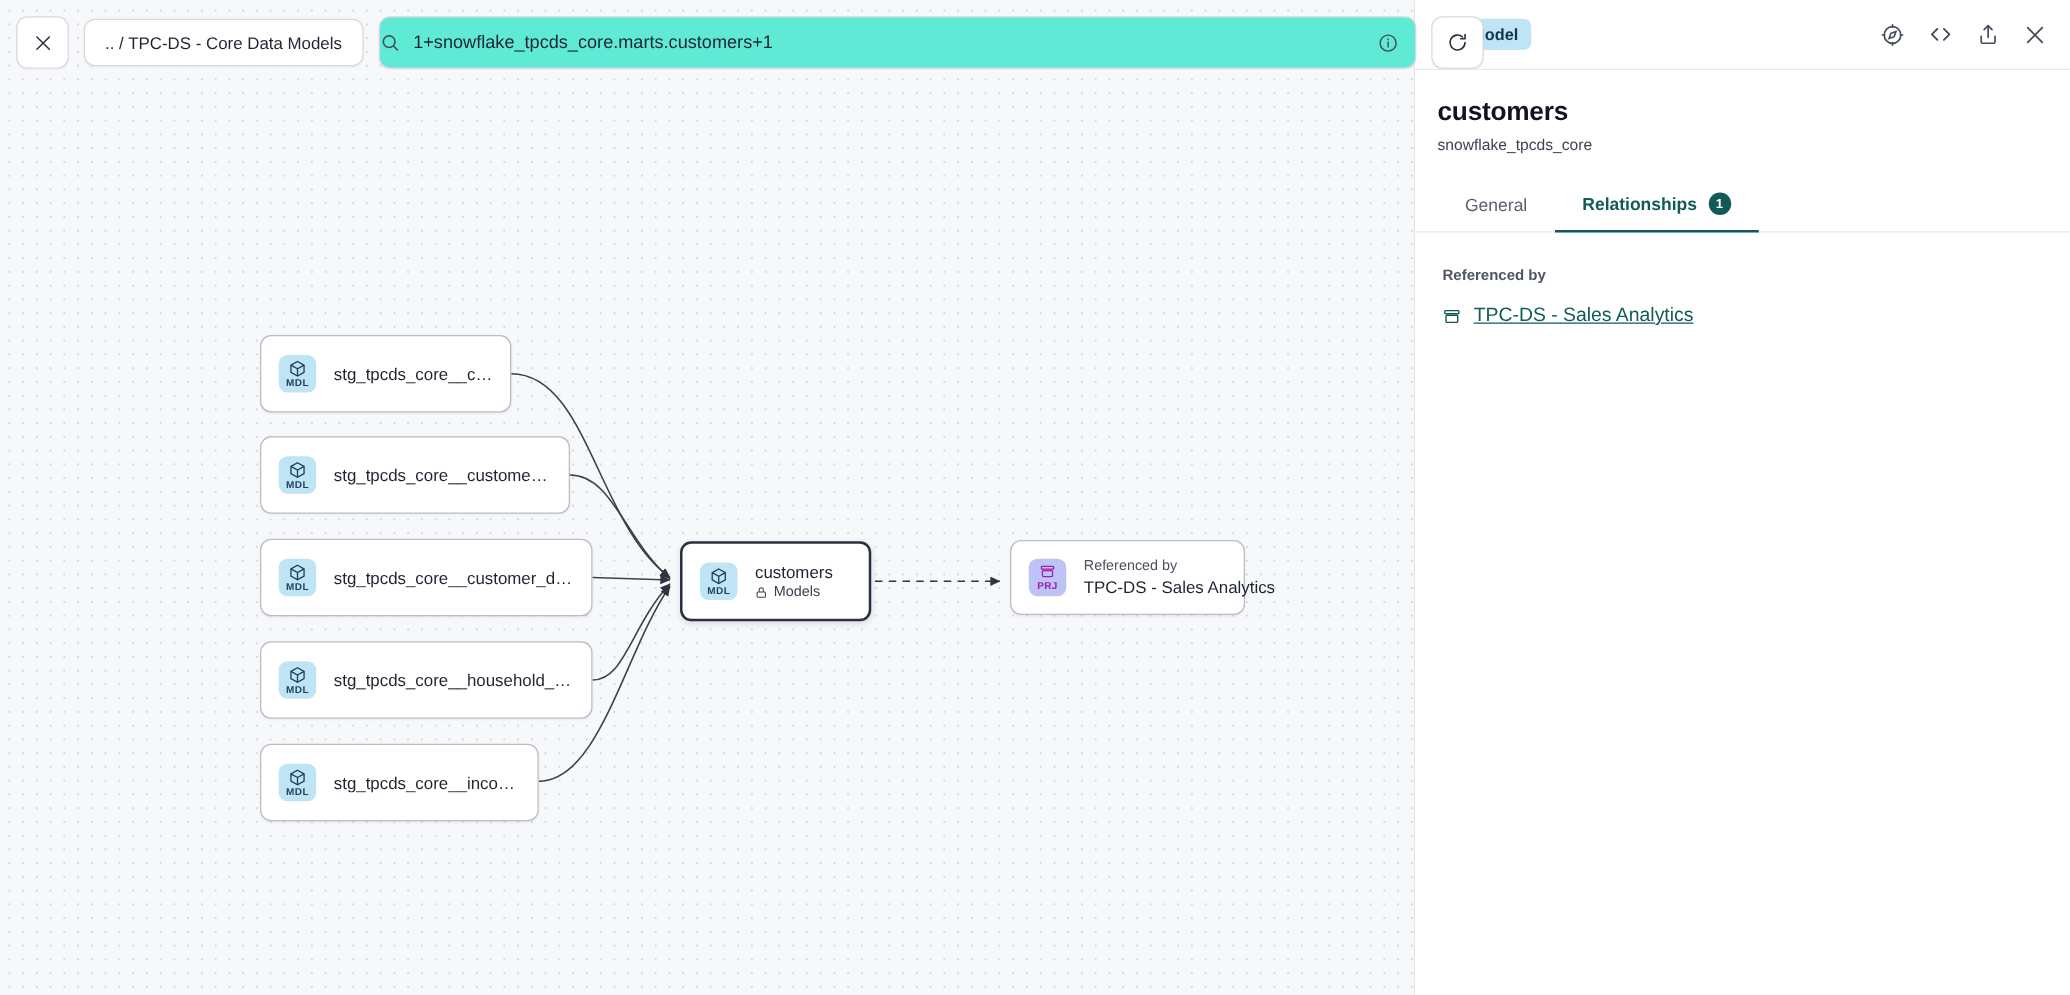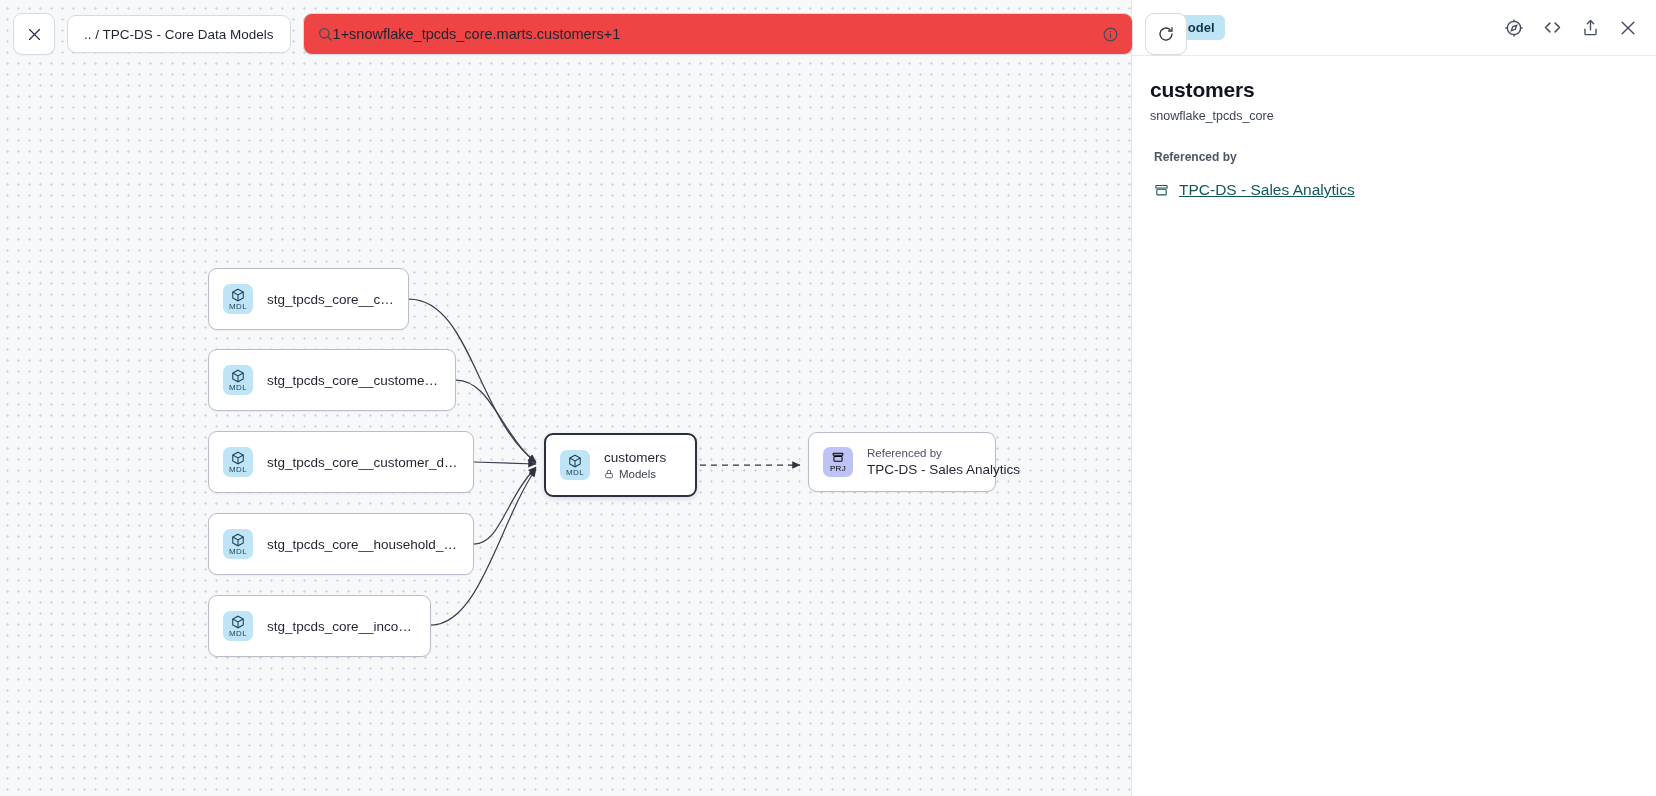--- a/index.html
+++ b/index.html
@@ -46,25 +46,26 @@
     border-radius: 9px;
     display: flex; align-items: center;
     padding: 0 16px;
     font-size: 13.5px; color: #1f2430;
     white-space: nowrap;
     cursor: pointer;
     box-shadow: 0 1px 1px rgba(16,24,40,.03);
   }
   .searchbar {
     height: 42px; width: 830px;
-    background: #ef4444;
+    background: #5eead4;
     border: 1px solid #d7dae1;
     border-radius: 9px;
     display: flex; align-items: center;
-    padding: 0 13px 0 13px;
+    padding: 0 13px 0 0;
+    gap: 11px;
     box-shadow: 0 1px 1px rgba(16,24,40,.03);
   }
   .searchbar input {
     flex: 1; border: none; outline: none;
     font-family: "Liberation Sans", sans-serif;
     font-size: 14.5px; color: #1f2430; background: transparent;
   }
   .search-info { cursor: pointer; display: flex; }
 
   
@@ -89,22 +90,22 @@
   }
   .badge {
     width: 30px; height: 30px;
     border-radius: 7px;
     display: flex; flex-direction: column;
     align-items: center; justify-content: center;
     flex: 0 0 auto;
     line-height: 1;
   }
   .badge.mdl { background: #bfe4f6; color: #1d3f56; }
-  .badge.prj { background: #bdc4f5; color: #000000; }
-  .badge .btxt { font-size: 8px; font-weight: 400; letter-spacing: .3px; margin-top: 1px; }
+  .badge.prj { background: #bdc4f5; color: #a21caf; }
+  .badge .btxt { font-size: 8px; font-weight: 700; letter-spacing: .3px; margin-top: 1px; }
   .node-label {
     font-size: 13.5px; color: #1f2430;
     white-space: nowrap; overflow: hidden; text-overflow: ellipsis;
   }
   .node-stack { display: flex; flex-direction: column; gap: 3px; min-width: 0; }
   .node-title { font-size: 13.5px; color: #1f2430; white-space: nowrap; }
   .node-sub {
     font-size: 11.5px; color: #3b4151;
     display: flex; align-items: center; gap: 5px; white-space: nowrap;
   }
@@ -362,20 +363,29 @@
               <path d="M5 5l14 14M19 5L5 19"></path>
             </svg>
         </span>
       </span>
     </div>
 
     <div id="panel-body">
       <div class="panel-title">customers</div>
       <div class="panel-sub">snowflake_tpcds_core</div>
 
+      <div class="tabs">
+        <div class="tab">
+          <span>General</span>
+        </div>
+        <div class="tab active">
+          <span>Relationships</span>
+          <span class="tab-badge">1</span>
+        </div>
+      </div>
 
       <div class="section-label">Referenced by</div>
 
       <div class="ref-row">
         <svg width="15" height="15" viewBox="0 0 24 24" fill="none" stroke="#125a58" stroke-width="1.8">
             <rect x="3" y="4" width="18" height="4" rx="1"></rect>
             <rect x="4.5" y="10" width="15" height="9" rx="1.5"></rect>
           </svg>
         <span class="ref-link">TPC-DS - Sales Analytics</span>
       </div>

